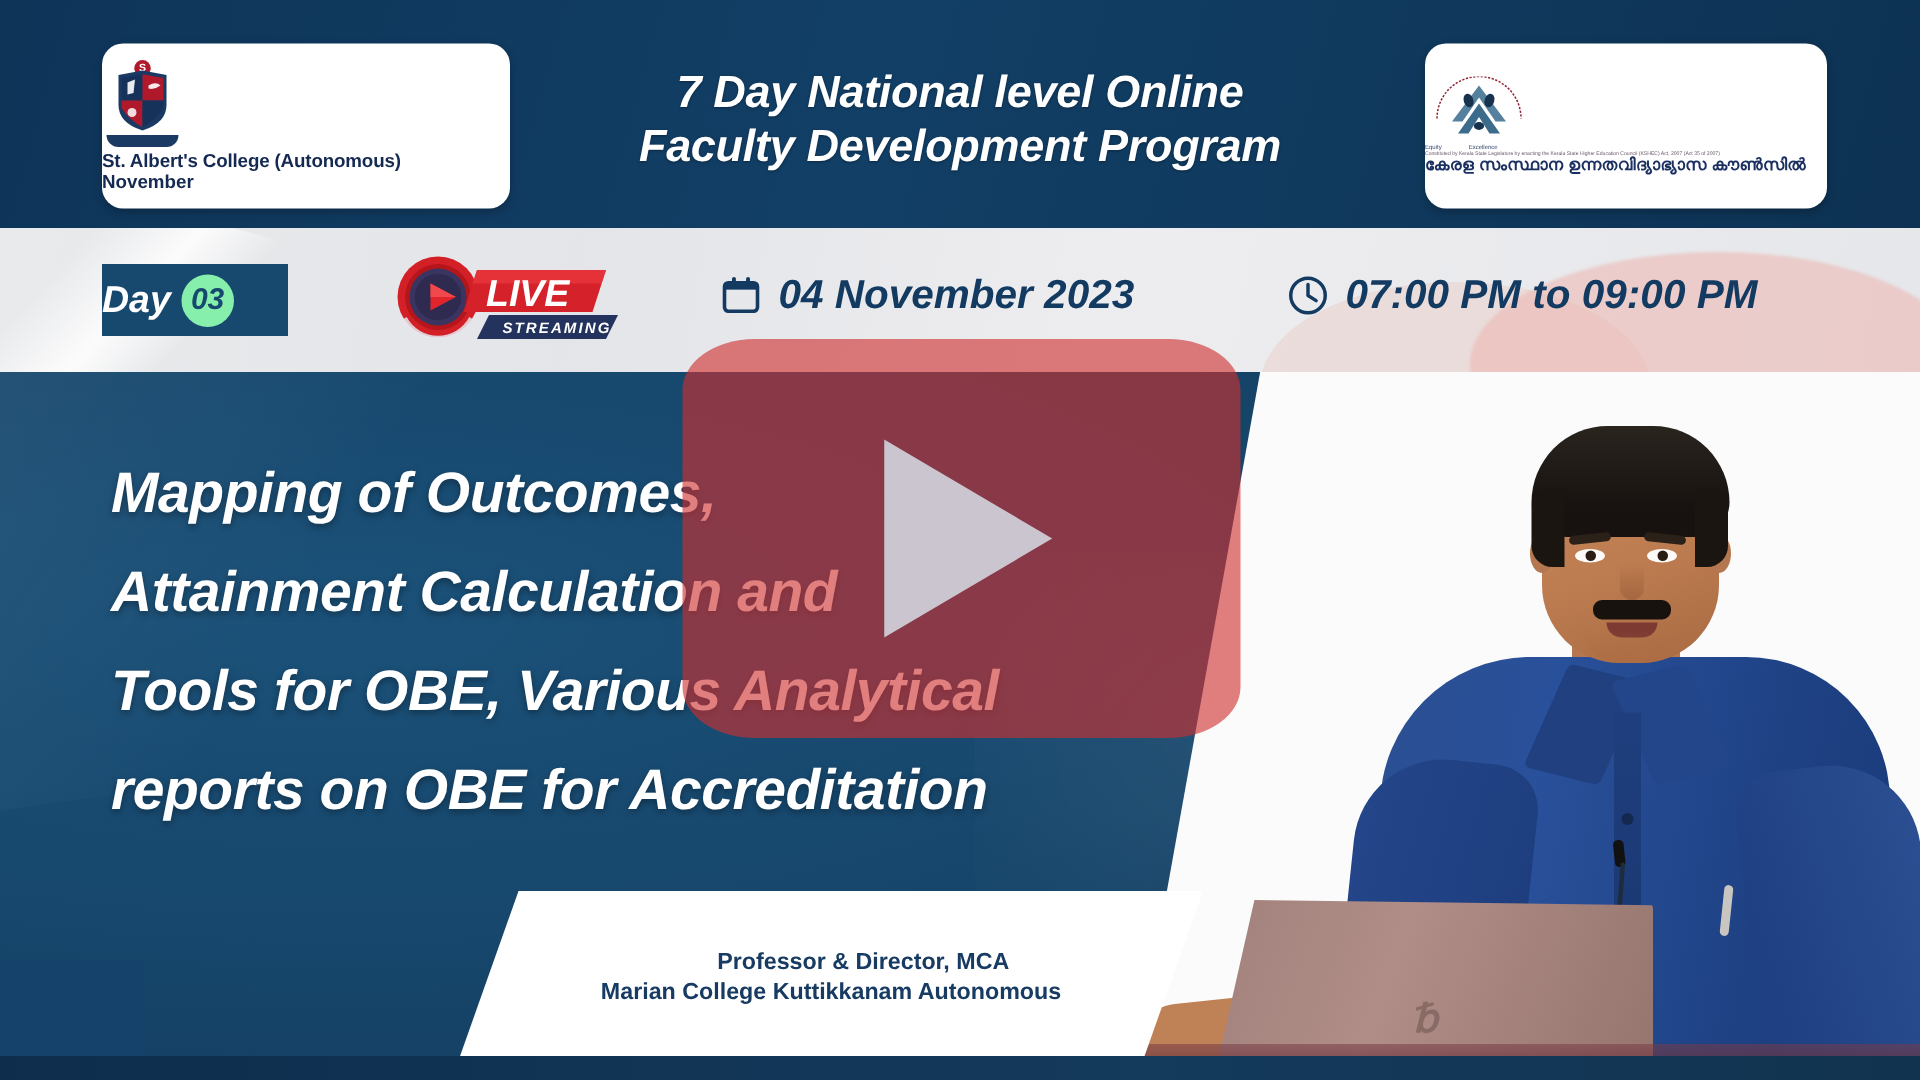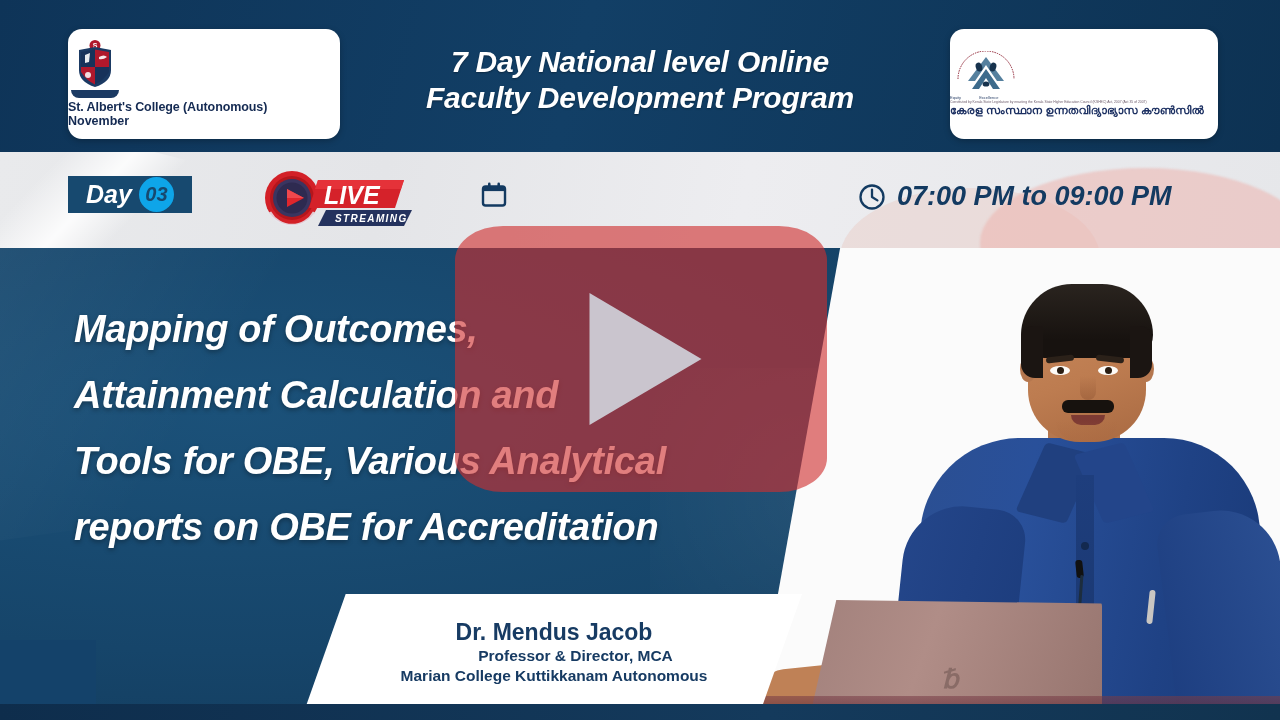--- a/index.html
+++ b/index.html
@@ -68,27 +68,27 @@
   .info-band .blob{
     position:absolute; right:-30px; bottom:-70px; width:330px; height:150px;
     border-radius:50%; background:rgba(237,180,175,.55); filter:blur(1px);
   }
   .info-band .blob2{
     position:absolute; right:180px; bottom:-80px; width:260px; height:140px;
     border-radius:50%; background:rgba(233,206,200,.5);
   }
 
   .day-badge{
-    position:absolute; left:68px; top:176px; width:124px; height:37px;
-    background:#17496f; display:flex; align-items:center; justify-content:center;
+    position:absolute; left:68px; top:176px; width:124px; height:48px;
+    background:#17496f; display:flex; align-items:center; 
     gap:7px; z-index:7;
   }
   .day-badge .dword{ color:#fff; font-style:italic; font-weight:bold; font-size:25px; }
   .day-badge .dnum{
-    width:35px;height:35px;border-radius:50%;background:#0ea5e9;color:#17496f;
+    width:35px;height:35px;border-radius:50%;background:#86efac;color:#17496f;
     font-style:italic;font-weight:bold;font-size:20px;
     display:flex;align-items:center;justify-content:center;
   }
 
   .live-logo{ position:absolute; left:262px; top:168px; width:150px; height:62px; z-index:7; }
   .live-logo svg{ width:150px; height:62px; display:block; }
 
   .info-item{ position:absolute; display:flex; align-items:center; gap:11px; z-index:7; }
   .info-item .val{
     color:#133a61; font-style:italic; font-weight:bold; font-size:27px; white-space:nowrap;
@@ -348,20 +348,21 @@
 
   <div class="info-item" id="date-item">
     <span>
       <svg class="ic" viewBox="0 0 28 28">
         <rect x="3" y="5.5" width="22" height="19" rx="2.6" fill="none" stroke="#133a61" stroke-width="2.4"></rect>
         <rect x="3" y="5.5" width="22" height="4.6" fill="#133a61"></rect>
         <rect x="8" y="1.6" width="2.6" height="6" rx="1.3" fill="#133a61"></rect>
         <rect x="17.4" y="1.6" width="2.6" height="6" rx="1.3" fill="#133a61"></rect>
       </svg>
     </span>
+    <span class="val">04 November 2023</span>
   </div>
 
   <div class="info-item" id="time-item">
     <span>
       <svg class="ic" viewBox="0 0 28 28">
         <circle cx="14" cy="14" r="11.5" fill="none" stroke="#133a61" stroke-width="2.3"></circle>
         <path d="M14 6.6 L14 14 L19.4 17.4" fill="none" stroke="#133a61" stroke-width="2.3" stroke-linecap="round" stroke-linejoin="round"></path>
       </svg>
     </span>
     <span class="val">07:00 PM to 09:00 PM</span>
@@ -419,20 +420,19 @@
     <span class="ln">Attainment Calculation and</span>
     <span class="ln">Tools for OBE, Various Analytical</span>
     <span class="ln">reports on OBE for Accreditation</span>
   </div>
 
   <div class="yt-btn">
     <div class="tri"></div>
   </div>
 
   <div class="name-panel">
-    <div class="nm">Dr. Mendus Jacob</div>
     <div class="role">Professor &amp; Director, MCA</div>
     <div class="org">Marian College Kuttikkanam Autonomous</div>
   </div>
 
   <div class="blue-tab"></div>
   <div class="bottom-strip"></div>
 </div>
 
 </body></html>

